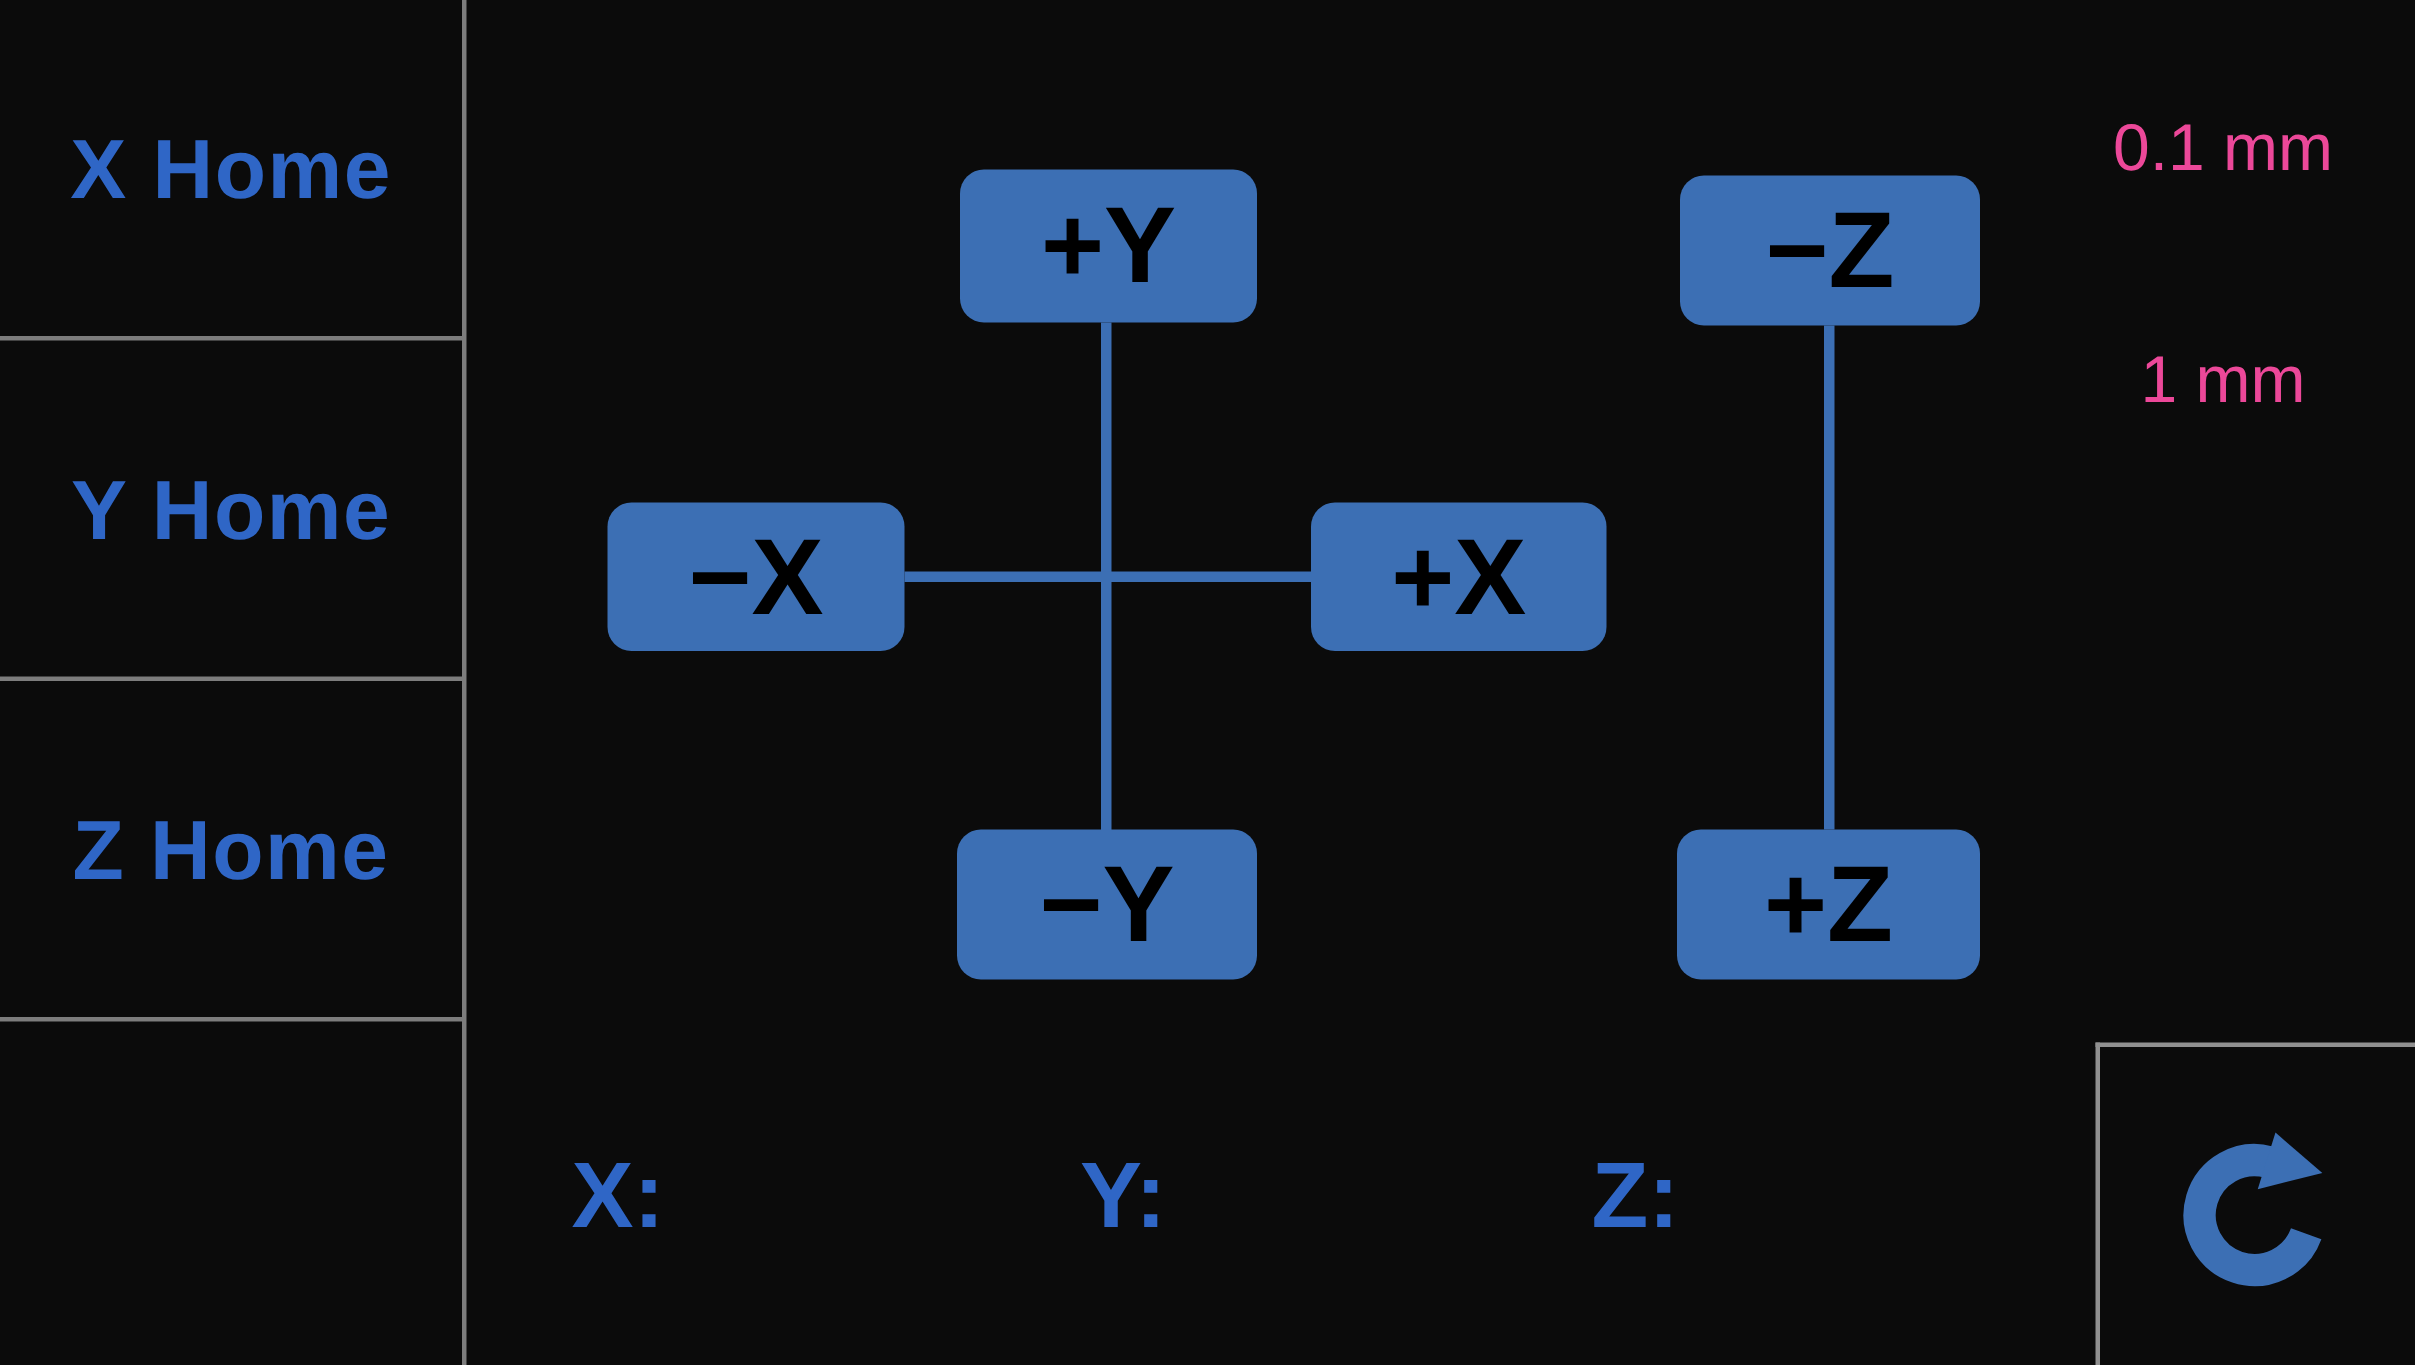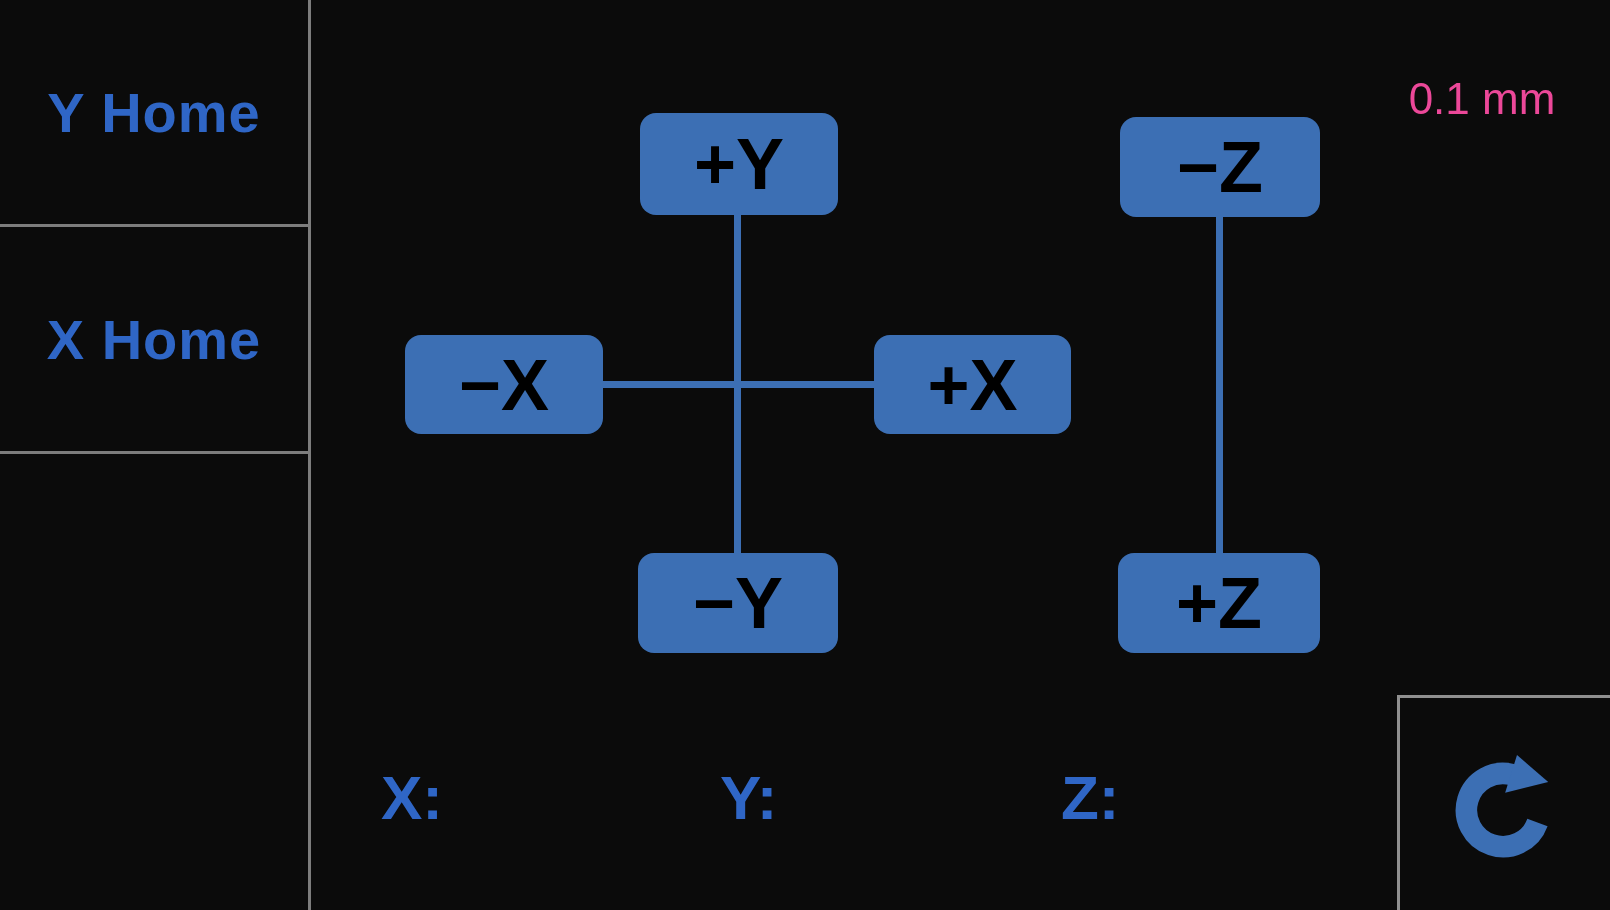--- a/index.html
+++ b/index.html
@@ -112,41 +112,45 @@
     left: 37px; top: 42px;
   }
 </style>
 </head>
 <body>
 
 <div class="screen">
 
   <div class="sidebar">
     <div class="side-cell">
+      <span>X Home</span>
+    </div>
+    <div class="side-cell">
       <span>Y Home</span>
     </div>
     <div class="side-cell">
-      <span>X Home</span>
+      <span>Z Home</span>
     </div>
   </div>
   <div class="sidebar-vline"></div>
 
   <div class="jog-line line-xy-v"></div>
   <div class="jog-line line-xy-h"></div>
   <div class="jog-line line-z-v"></div>
 
   <div class="jog-btn btn-plus-y">+Y</div>
   <div class="jog-btn btn-minus-x">−X</div>
   <div class="jog-btn btn-plus-x">+X</div>
   <div class="jog-btn btn-minus-y">−Y</div>
 
   <div class="jog-btn btn-minus-z">−Z</div>
   <div class="jog-btn btn-plus-z">+Z</div>
 
   <div class="step-option step-0">0.1 mm</div>
+  <div class="step-option step-1">1 mm</div>
 
   <div class="coord coord-x">
     <span>X:</span><span class="coord-value"></span>
   </div>
   <div class="coord coord-y">
     <span>Y:</span><span class="coord-value"></span>
   </div>
   <div class="coord coord-z">
     <span>Z:</span><span class="coord-value"></span>
   </div>

